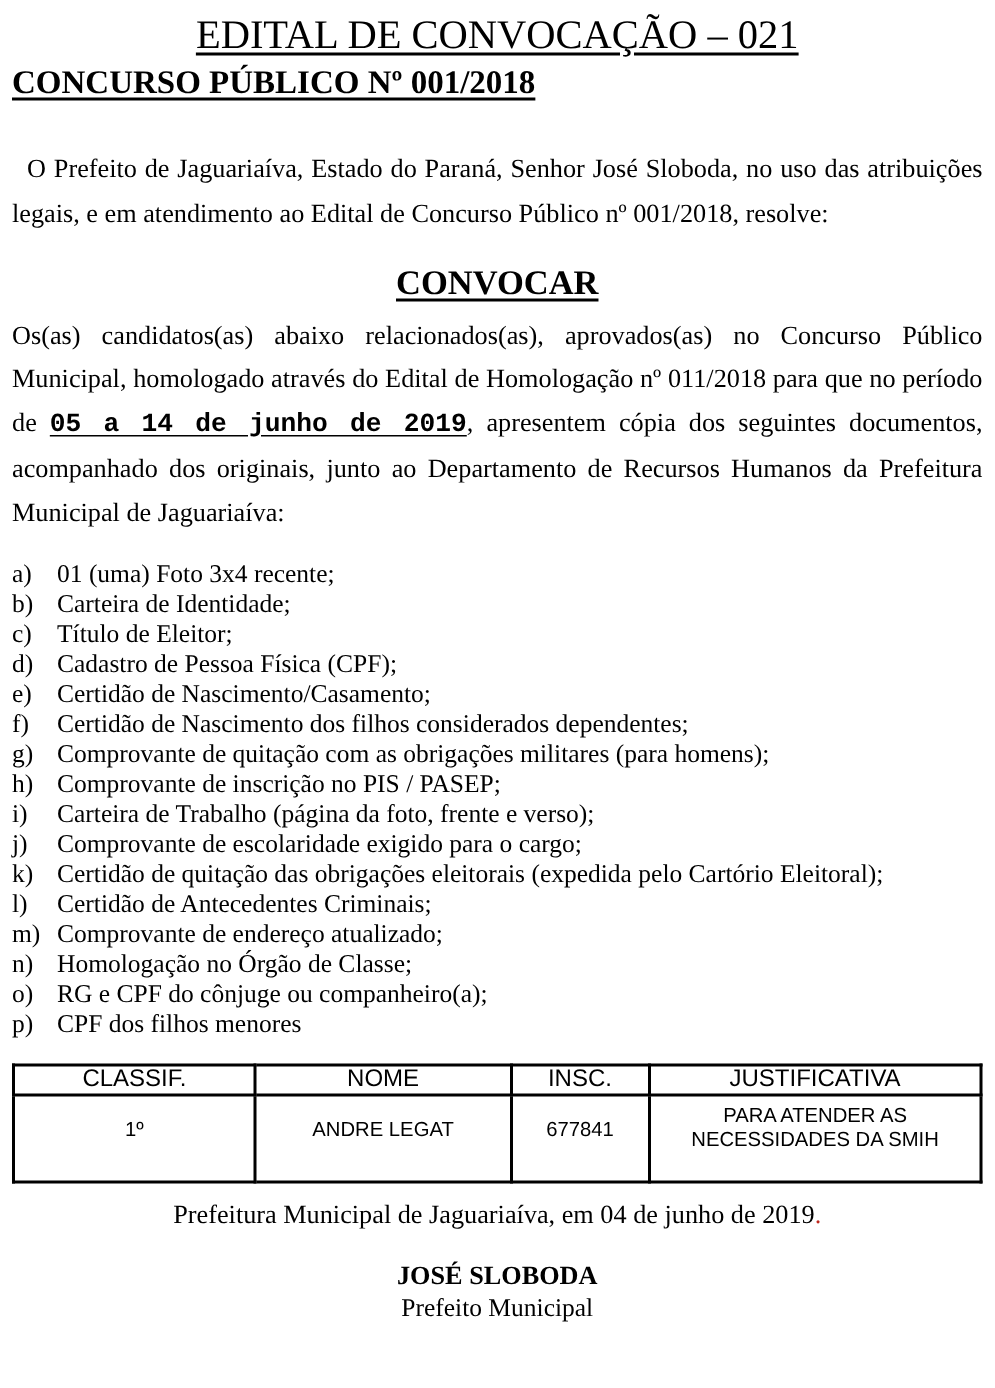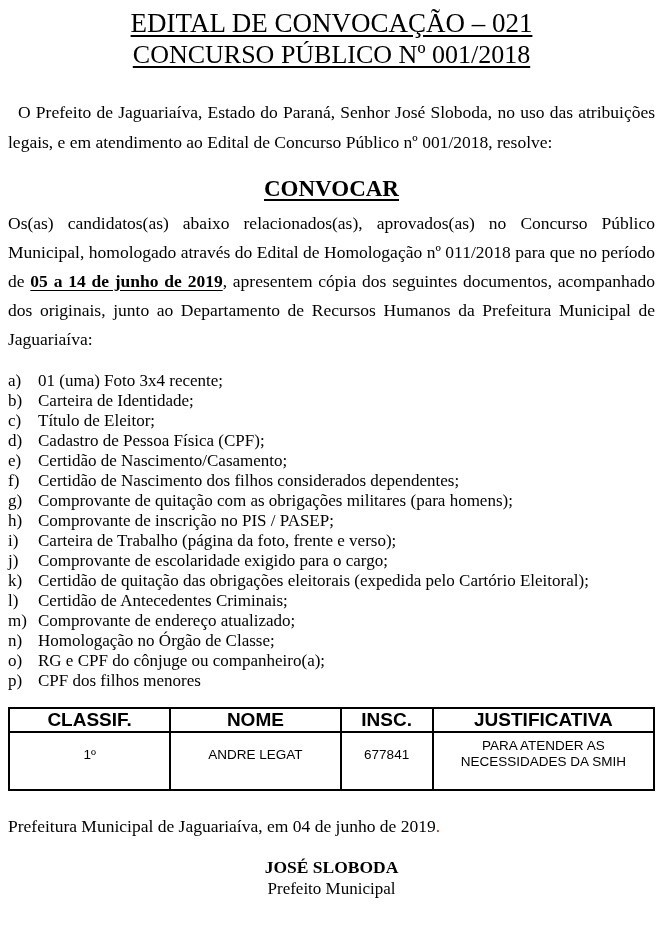--- a/index.html
+++ b/index.html
@@ -18,23 +18,23 @@
     font-size: 27px;
     font-weight: normal;
     line-height: 30px;
   }
   .title .u, .subtitle .u, .convocar .u {
     text-decoration: underline;
     text-decoration-thickness: 2px;
     text-underline-offset: 3px;
   }
   .subtitle {
-    text-align: center;
-    font-size: 26px;
-    font-weight: normal;
+    text-align: left;
+    font-size: 22px;
+    font-weight: bold;
     line-height: 28px;
     margin-top: 3px;
   }
 
   .intro {
     margin-top: 28px;
     font-size: 17.5px;
     line-height: 30px;
     text-align: justify;
     text-indent: 10px;
@@ -47,21 +47,21 @@
     font-weight: bold;
     line-height: 28px;
   }
 
   .body-par {
     margin-top: 6px;
     font-size: 17.5px;
     line-height: 29px;
     text-align: justify;
   }
-  .highlight { font-weight: bold; text-decoration: underline; text-underline-offset: 3px; }
+  .highlight { font-weight: bold; text-decoration: underline; text-underline-offset: 3px; font-family: Liberation Mono, monospace; }
 
   .doc-list { margin-top: 7px; font-size: 17px; }
   .doc-item { display: flex; line-height: 20px; }
   .doc-letter { width: 30px; flex: none; }
   .doc-text { flex: 1; }
 
   .cargo {
     margin-top: 11px;
     font-family: "Liberation Sans", sans-serif;
     font-weight: bold;
@@ -75,30 +75,31 @@
     width: 647px;
     border-collapse: collapse;
     table-layout: fixed;
     font-family: "Liberation Sans", sans-serif;
   }
   table.convocados th, table.convocados td {
     border: 2px solid #000000;
     text-align: center;
     padding: 0;
   }
-  table.convocados th { font-size: 19px; font-weight: bold; height: 16px; }
+  table.convocados th { font-size: 16px; font-weight: normal; height: 16px; }
   table.convocados td { font-size: 13.5px; height: 58px; vertical-align: middle; padding-bottom: 14px; }
   .col-classif { width: 25%; }
   .col-nome    { width: 26.4%; }
   .col-insc    { width: 14.3%; }
   .col-just    { width: 34.3%; }
   .just-wrap { display: inline-block; max-width: 175px; line-height: 16px; }
 
   .date-line {
-    margin-top: 24px;
+    margin-top: 9px;
+    text-align: center;
     font-size: 17.5px;
     line-height: 22px;
   }
   .red-period { color: #c0281e; }
 
   .sig { text-align: center; margin-top: 19px; }
   .sig-name { font-weight: bold; font-size: 17.5px; line-height: 22px; }
   .sig-role { font-size: 17px; line-height: 21px; }
 </style>
 </head>

